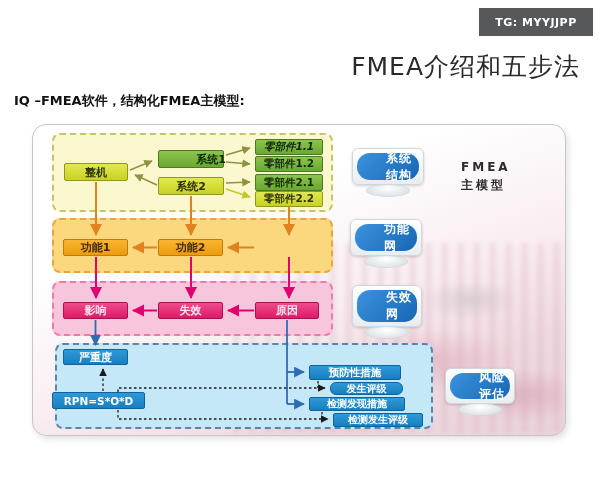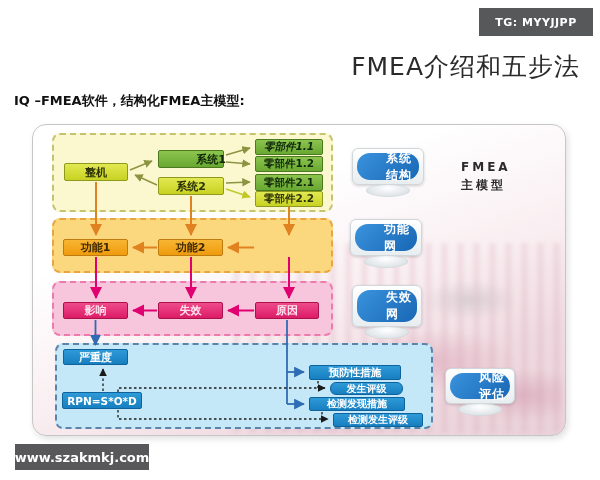--- a/index.html
+++ b/index.html
@@ -146,21 +146,21 @@
   <div class="box b-ygreen small" style="left:255px;top:191px;width:68px;height:16px;">零部件2.2</div>
 
   <div class="box b-orange" style="left:63px;top:239px;width:65px;height:17px;">功能1</div>
   <div class="box b-orange" style="left:158px;top:239px;width:65px;height:17px;">功能2</div>
 
   <div class="box b-pink" style="left:63px;top:302px;width:65px;height:17px;">影响</div>
   <div class="box b-pink" style="left:158px;top:302px;width:65px;height:17px;">失效</div>
   <div class="box b-pink" style="left:255px;top:302px;width:64px;height:17px;">原因</div>
 
   <div class="box b-blue" style="left:63px;top:349px;width:65px;height:16px;">严重度</div>
-  <div class="box b-blue" style="left:62px;top:392px;width:80px;height:17px;font-size:10.5px;">RPN=S*O*D</div>
+  <div class="box b-blue" style="left:52px;top:392px;width:93px;height:17px;font-size:10.5px;">RPN=S*O*D</div>
   <div class="box b-blue small" style="left:309px;top:365px;width:92px;height:15px;">预防性措施</div>
   <div class="box b-blue small" style="left:330px;top:382px;width:73px;height:13px;font-size:10px;border-radius:6px;">发生评级</div>
   <div class="box b-blue small" style="left:309px;top:397px;width:96px;height:14px;font-size:10px;">检测发现措施</div>
   <div class="box b-blue small" style="left:333px;top:413px;width:90px;height:14px;font-size:10px;">检测发生评级</div>
 
   <div class="monitor" style="left:352px;top:148px;">
     <div class="bezel">
       <div class="screen" style="width:62px;height:27px;">系统结构</div>
     </div>
     <div class="mbase"></div>
@@ -185,15 +185,14 @@
       <div class="screen" style="width:60px;height:26px;">风险评估</div>
     </div>
     <div class="mbase"></div>
   </div>
 
   <div class="model-label">
     <div>FMEA</div>
     <div>主模型</div>
   </div>
 
-  <div class="footer-badge">www.szakmkj.com</div>
 
 </div>
 
 </body></html>

